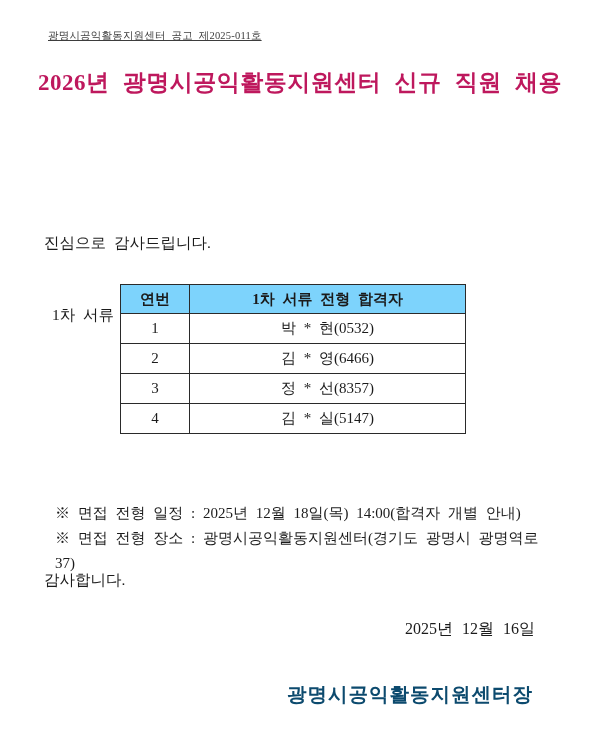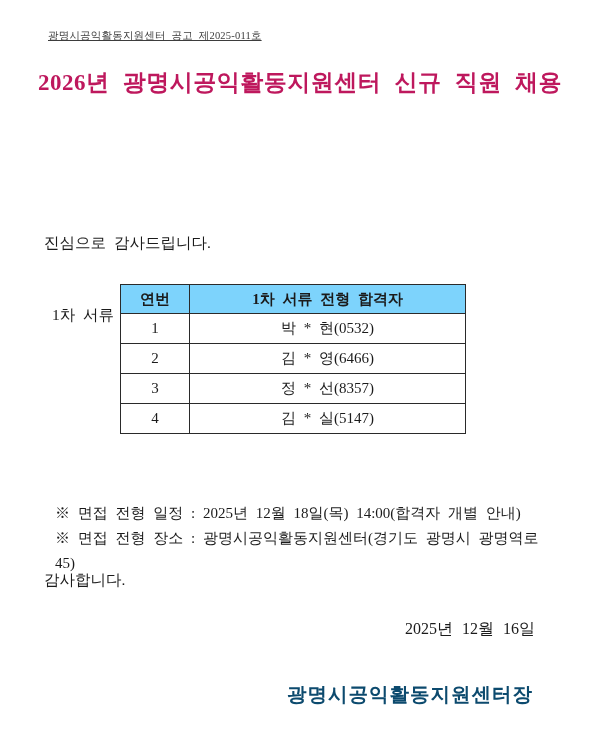--- a/index.html
+++ b/index.html
@@ -125,20 +125,20 @@
     </tr>
     <tr>
       <td>4</td>
       <td>김 * 실(5147)</td>
     </tr>
   </tbody>
 </table>
 
 <div class="notes">
   <div>※ 면접 전형 일정 : 2025년 12월 18일(목) 14:00(합격자 개별 안내)</div>
-  <div>※ 면접 전형 장소 : 광명시공익활동지원센터(경기도 광명시 광명역로 45)</div>
+  <div>※ 면접 전형 장소 : 광명시공익활동지원센터(경기도 광명시 광명역로 37)</div>
 </div>
 
 <div class="closing">감사합니다.</div>
 
 <div class="doc-date">2025년 12월 16일</div>
 
 <div class="signature">광명시공익활동지원센터장</div>
 
 </body></html>

